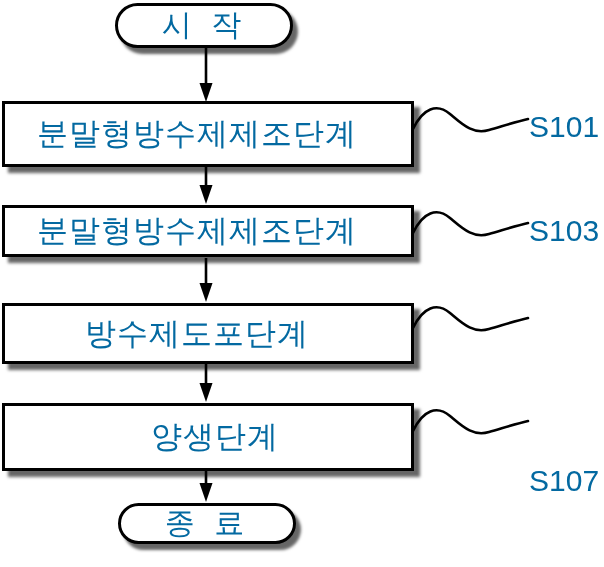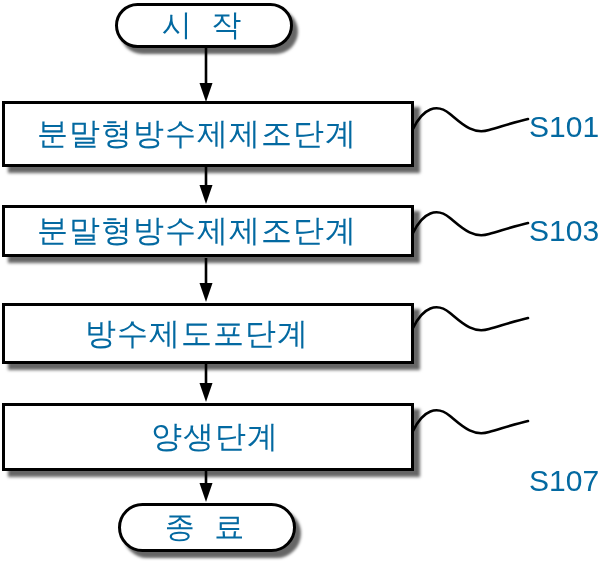--- a/index.html
+++ b/index.html
@@ -26,21 +26,21 @@
     background: #fff;
     box-shadow: 5px 6px 3px rgba(0,0,0,0.6);
     display: flex;
     align-items: center;
     justify-content: center;
     font-size: 30px;
     letter-spacing: 5px;
     white-space: pre;
   }
   .terminal.start { left: 115px; top: 3px;   width: 178px; height: 45px; }
-  .terminal.end   { left: 118px; top: 503px; width: 178px; height: 49px; }
+  .terminal.end   { left: 118px; top: 503px; width: 178px; height: 41px; }
   .step {
     position: absolute;
     left: 2px;
     width: 412px;
     box-sizing: border-box;
     border: 3px solid #000;
     background: #fff;
     box-shadow: 6px 6px 3px rgba(0,0,0,0.6);
     display: flex;
     align-items: center;

